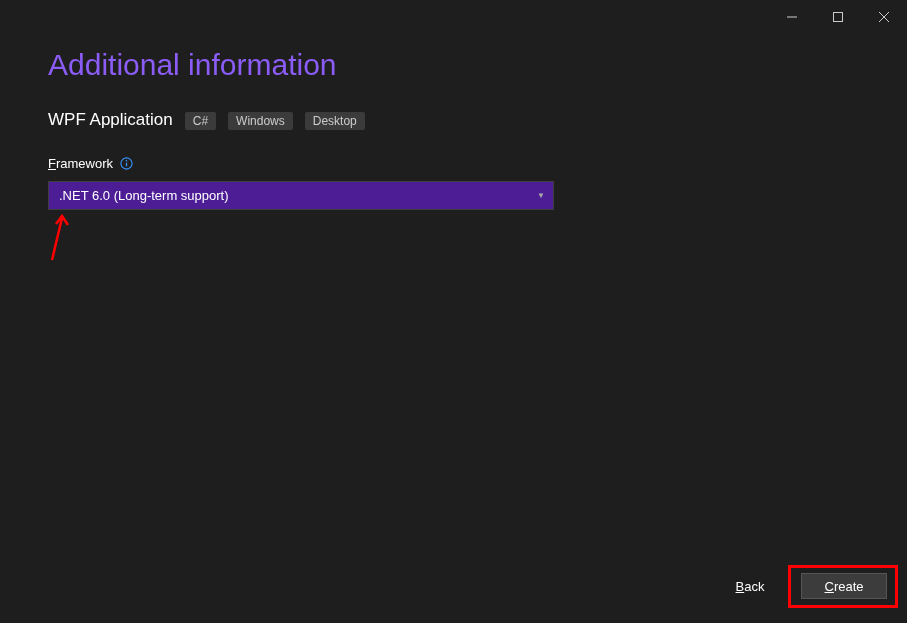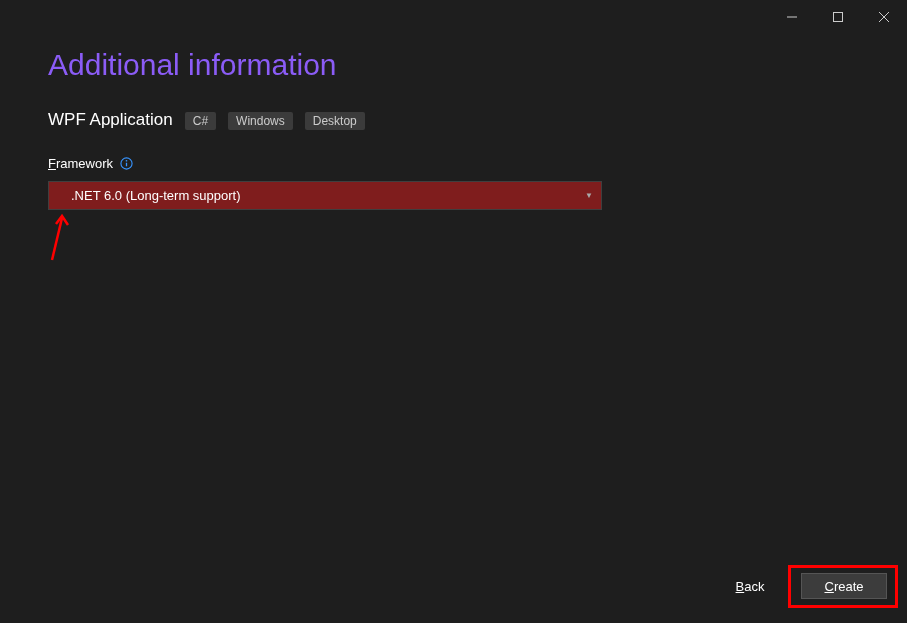--- a/index.html
+++ b/index.html
@@ -81,28 +81,28 @@
       height: 14px;
       display: flex;
       align-items: center;
       justify-content: center;
     }
     .info-icon svg {
       width: 13px;
       height: 13px;
     }
     .dropdown {
-      width: 554px;
+      width: 506px;
       height: 29px;
-      background: #7f1d1d;
+      background: #4c1d95;
       border: 1px solid #3f3f3f;
       display: flex;
       align-items: center;
       justify-content: space-between;
-      padding: 0 8px 0 22px;
+      padding: 0 8px 0 10px;
       cursor: pointer;
       font-size: 13px;
       color: #ffffff;
     }
     .dropdown-caret {
       font-size: 8px;
       color: #aaaaaa;
     }
     .red-arrow {
       position: absolute;

